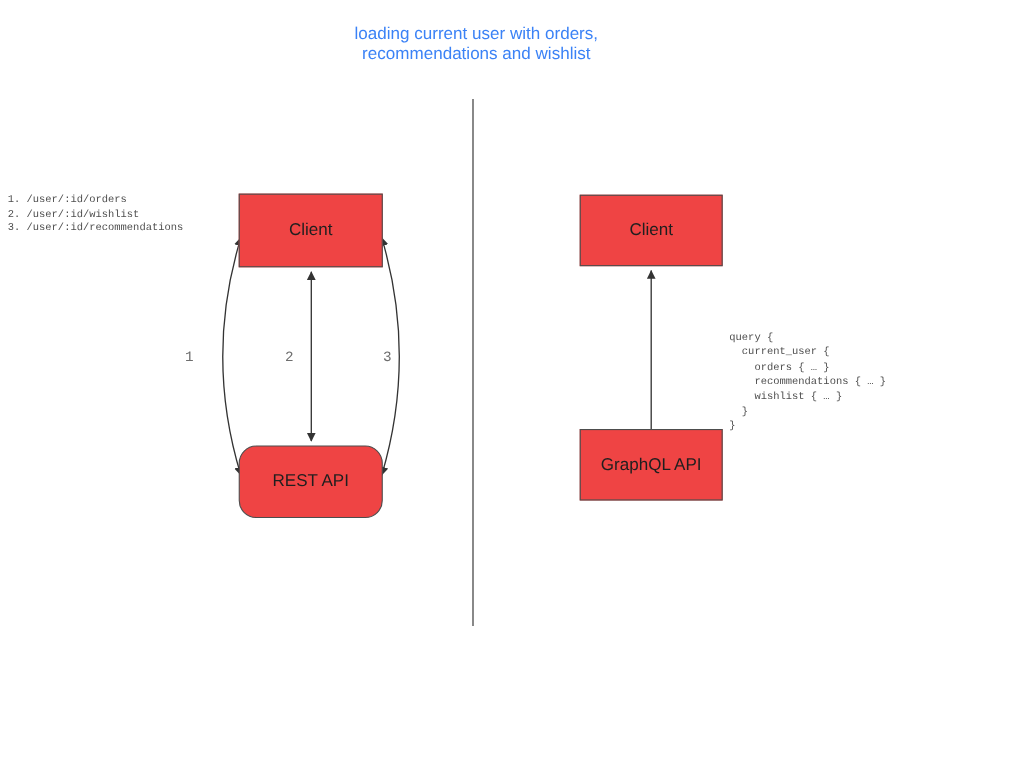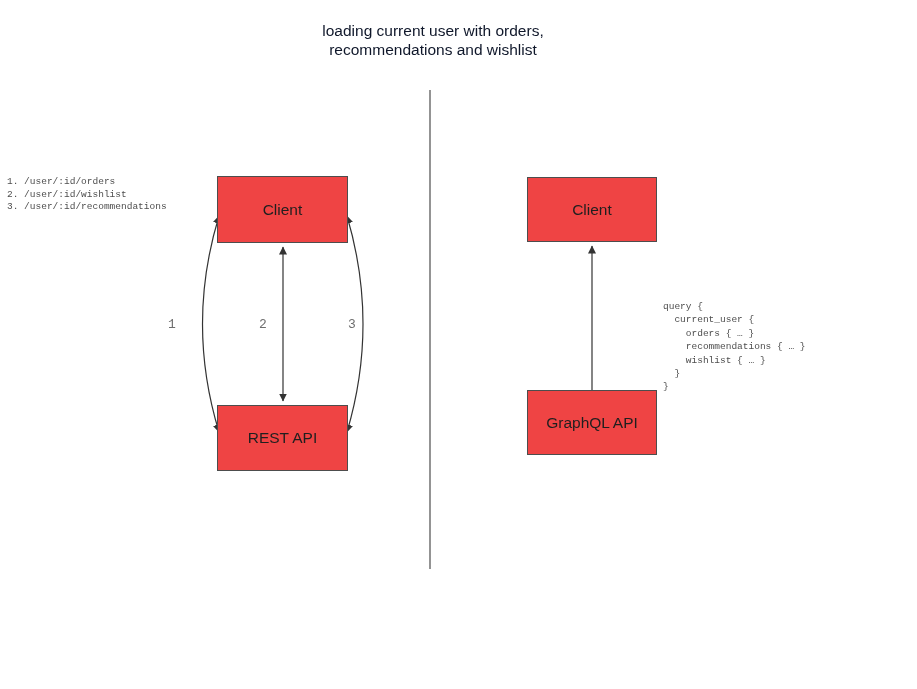--- a/index.html
+++ b/index.html
@@ -16,21 +16,21 @@
     overflow: hidden;
   }
   .title {
     position: absolute;
     left: 233px;
     top: 21px;
     width: 400px;
     text-align: center;
     font-size: 15.5px;
     line-height: 19px;
-    color: #0f172a;
+    color: #3b82f6;
     white-space: pre-line;
   }
   svg.wires {
     position: absolute;
     left: 0;
     top: 0;
     width: 917px;
     height: 689px;
     pointer-events: none;
   }
@@ -39,21 +39,21 @@
     background: #ef4444;
     border: 1.5px solid #4d4d4d;
     box-sizing: border-box;
     display: flex;
     align-items: center;
     justify-content: center;
     font-size: 15.5px;
     color: #1f1f1f;
   }
   #node-client-left   { left: 217px; top: 176px; width: 131px; height: 67px; }
-  #node-rest-api      { left: 217px; top: 405px; width: 131px; height: 66px; }
+  #node-rest-api      { left: 217px; top: 405px; width: 131px; height: 66px; border-radius: 16px; }
   #node-client-right  { left: 527px; top: 177px; width: 130px; height: 65px; }
   #node-graphql-api   { left: 527px; top: 390px; width: 130px; height: 65px; }
   .code {
     position: absolute;
     font-family: "Liberation Mono", "DejaVu Sans Mono", monospace;
     font-size: 9.5px;
     color: #4e4e4e;
     white-space: pre;
   }
   #rest-endpoints {

